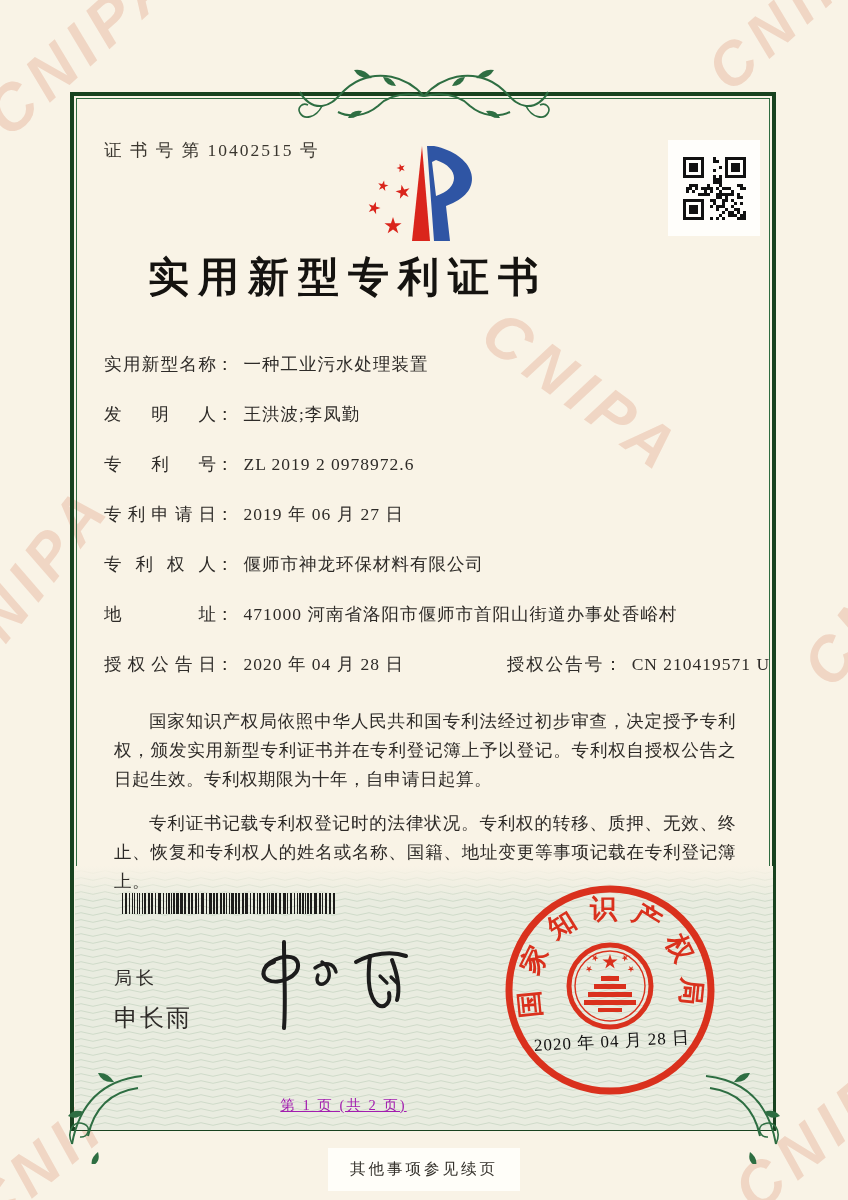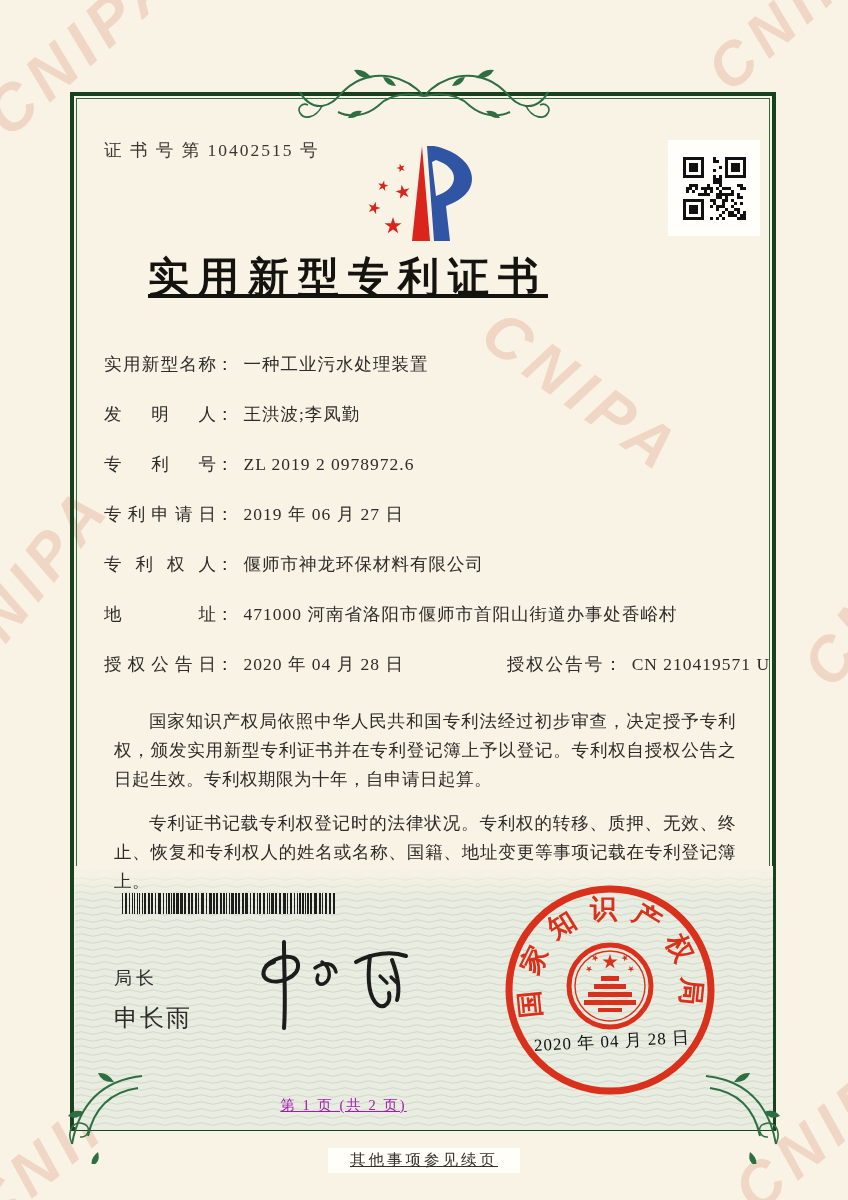--- a/index.html
+++ b/index.html
@@ -31,21 +31,21 @@
             background:linear-gradient(var(--bg),rgba(249,243,230,0));}
 
   .orn{position:absolute;pointer-events:none;}
 
   
   #certNo{position:absolute;left:104px;top:138px;font-size:17.5px;letter-spacing:2px;color:#3a362f;}
   #logo{position:absolute;left:360px;top:138px;}
   #qrBox{position:absolute;left:668px;top:140px;width:92px;height:96px;background:#fffefb;
          display:flex;align-items:center;justify-content:center;}
   #title{position:absolute;left:0;top:250px;width:696px;text-align:center;
-         font-size:41px;font-weight:700;letter-spacing:9px;color:var(--title-ink);text-decoration:underline;}
+         font-size:41px;font-weight:700;letter-spacing:9px;color:var(--title-ink);}
 
   
   .frow{position:absolute;left:104px;font-size:17.5px;white-space:nowrap;}
   .flabel{display:inline-block;width:112px;text-align:justify;text-align-last:justify;vertical-align:top;}
   .fcolon{display:inline-block;margin-right:10px;}
   .fvalue{letter-spacing:1px;}
   .glabel{display:inline-block;letter-spacing:2px;margin-left:20px;}
 
   
   #paras{position:absolute;left:99px;top:692px;width:652px;font-size:17.5px;
@@ -58,21 +58,21 @@
   #signerName{position:absolute;left:114px;top:1002px;font-size:24px;letter-spacing:2px;}
   #signature{position:absolute;left:238px;top:932px;}
 
   #seal{position:absolute;left:498px;top:878px;}
   #sealDate{position:absolute;left:517px;top:1030px;width:190px;text-align:center;
             font-size:17px;color:#111;transform:rotate(-3deg);letter-spacing:1px;}
 
   #pageInfo{position:absolute;left:0;top:1096px;width:687px;text-align:center;
             font-size:14.5px;letter-spacing:2px;color:#a21caf;text-decoration:underline;}
   #footerNote{position:absolute;left:424px;top:1148px;transform:translateX(-50%);
-              background:#fffef9;padding:2px 22px;font-size:15.5px;letter-spacing:3px;color:#33302a;text-decoration:underline;}
+              background:#fffef9;padding:11px 22px;font-size:15.5px;letter-spacing:3px;color:#33302a;}
 </style>
 </head>
 <body>
 
 <div id="page">
 
   <span class="wm" style="left:-36px;top:8px;font-size:64px;transform:rotate(-42deg);">CNIPA</span>
   <span class="wm" style="left:688px;top:-30px;font-size:60px;transform:rotate(-42deg);">CNIPA</span>
   <span class="wm" style="left:468px;top:356px;font-size:62px;transform:rotate(36deg);">CNIPA</span>
   <span class="wm" style="left:-88px;top:548px;font-size:62px;transform:rotate(-52deg);">CNIPA</span>

